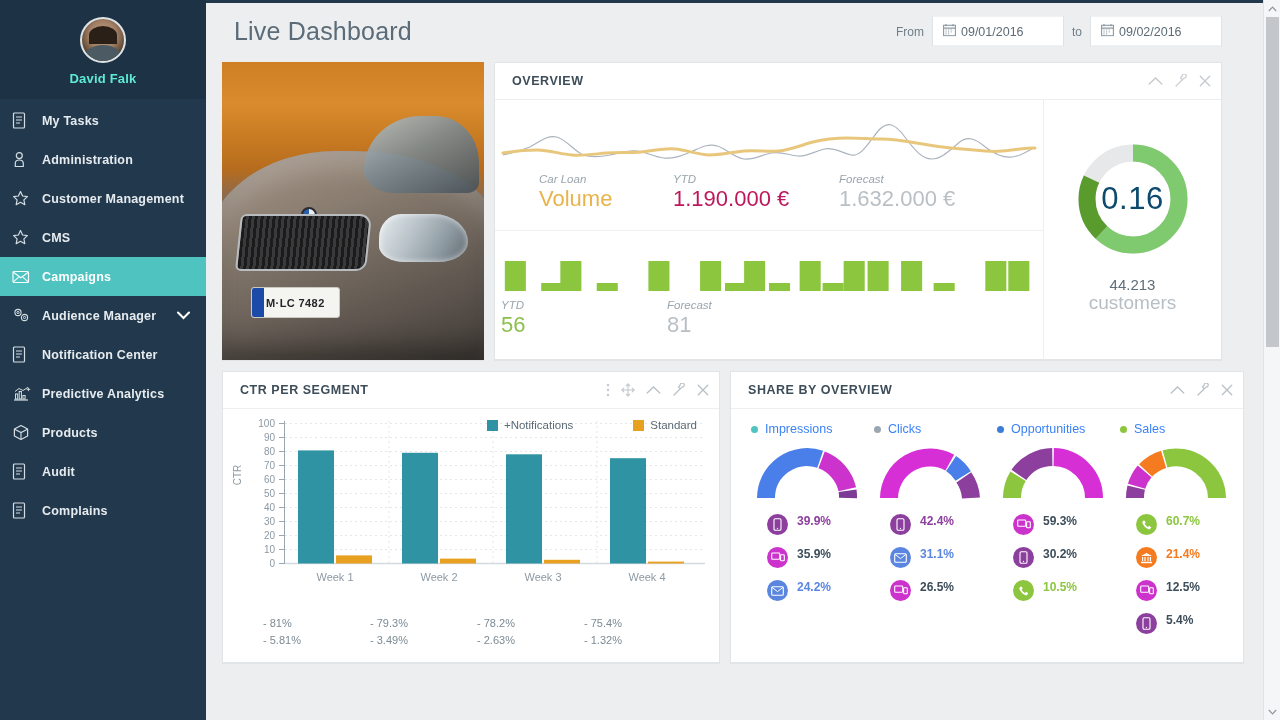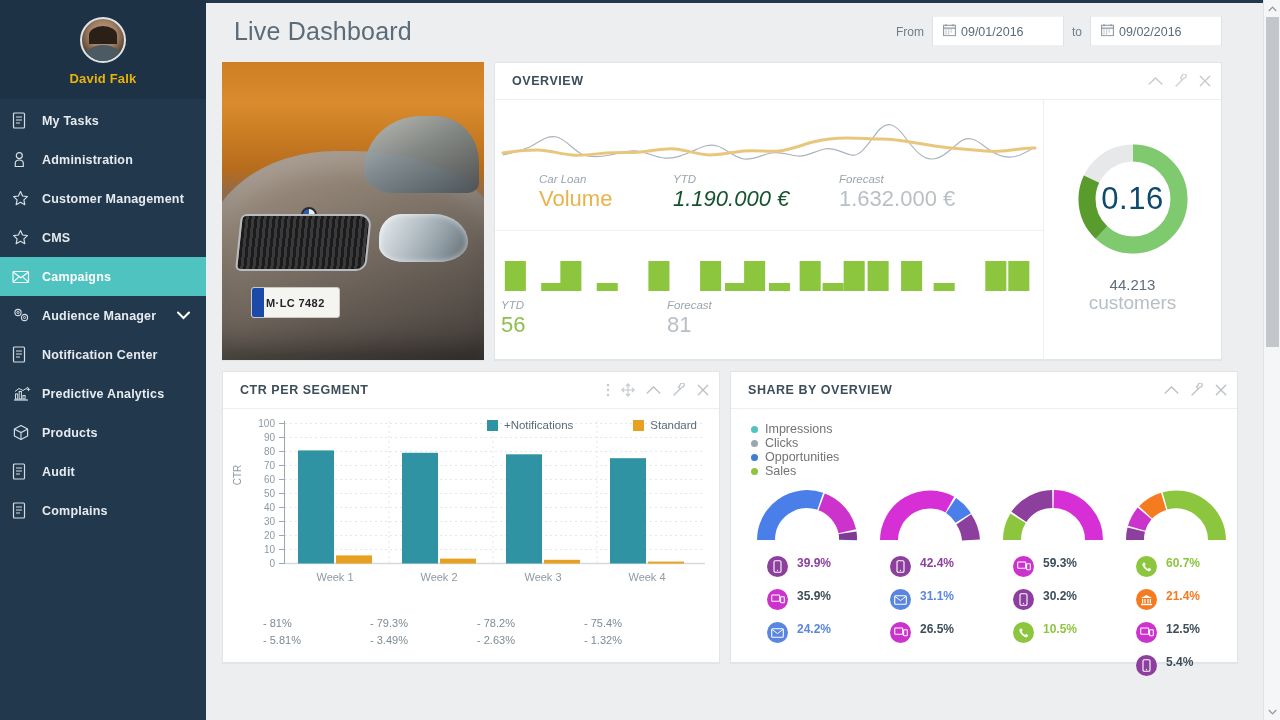--- a/index.html
+++ b/index.html
@@ -39,21 +39,21 @@
     background:#4b5a63;
   }
   .avatar::before{
     content:''; position:absolute; left:50%; top:16%;
     transform:translateX(-50%);
     width:28px; height:18px; border-radius:50% 50% 0 0;
     background:#2a2018; z-index:2;
   }
   .profile-name {
     margin-top: 8px; font-size: 13px; font-weight: bold;
-    letter-spacing: .2px; color: #eab308;
+    letter-spacing: .2px; color: #5eead4;
   }
   .nav { padding-top: 2px; }
   .nav-item {
     display: flex; align-items: center;
     height: 39px; padding-left: 12px;
     font-size: 12.5px; font-weight: bold;
     color: #e6ebef; letter-spacing: .2px;
     position: relative;
     cursor: pointer;
   }
@@ -185,21 +185,21 @@
   .ov-block.second { border-top: 1px solid #eef0f2; }
   .sparkline-wrap { height: 56px; padding: 0 6px; }
   .ov-metrics { display: flex; padding: 0 6px; }
   .ov-metric { flex: 0 0 auto; }
   .ov-metric.m1 { width: 172px; padding-left: 38px; }
   .ov-metric.m2 { width: 166px; }
   .ov-metric.m3 { width: 170px; }
   .ov-lbl { font-size: 11.5px; font-style: italic; color: #9aa5ad; margin-bottom: 1px; }
   .ov-val { font-size: 22px; font-weight: normal; line-height: 1.18; }
   .v-amber { color: #e8b34a; }
-  .v-amber-strong { color: #14532d; font-style: italic; }
+  .v-amber-strong { color: #be185d; }
   .v-gray { color: #b9bfc4; }
   .v-green { color: #9bc85a; }
   .v-green-strong { color: #8cbf4d; }
 
   .donut-wrap { position: relative; width: 118px; height: 118px; }
   .donut-val {
     position: absolute; inset: 0; display: flex; align-items: center; justify-content: center;
     font-size: 31px; color: #0c4a6e; letter-spacing: .5px;
   }
   .cust-num { margin-top: 18px; font-size: 15px; color: #5f6e79; }
@@ -209,21 +209,21 @@
   .ctr-card { width: 498px; flex: 0 0 498px; height: 292px; }
   .ctr-body { padding: 6px 8px 0 6px; height: 254px; position: relative; }
   .ctr-legend { position: absolute; right: 22px; top: 10px; display: flex; gap: 16px; font-size: 11.5px; color: #5b6a75; }
   .lg-item { display: flex; align-items: center; gap: 6px; padding-left: 44px; }
   .lg-swatch { width: 11px; height: 11px; }
   .ctr-foot { display: flex; padding: 4px 0 0 34px; }
   .ctr-foot-col { width: 107px; font-size: 11px; color: #7c8a94; line-height: 1.55; }
 
   
   .share-card { flex: 1; height: 292px; }
-  .share-legend { display: flex; padding: 13px 0 4px 20px; font-size: 12.5px; color: #737373; flex-direction: column; }
+  .share-legend { display: flex; padding: 13px 0 4px 20px; font-size: 12.5px; color: #3b82f6; }
   .share-legend .lg { width: 123px; display: flex; align-items: center; gap: 7px; }
   .dot { width: 7px; height: 7px; border-radius: 50%; display: inline-block; }
   .gauges { display: flex; padding: 3px 0 0 14px; }
   .gauge-col { width: 123px; display: flex; flex-direction: column; align-items: center; }
   .legend-rows { margin-top: 11px; width: 100%; padding-left: 22px; }
   .lrow { display: flex; gap: 9px; height: 33px; }
   .cico {
     width: 21px; height: 21px; border-radius: 50%;
     display: flex; align-items: center; justify-content: center;
     flex: 0 0 21px;

